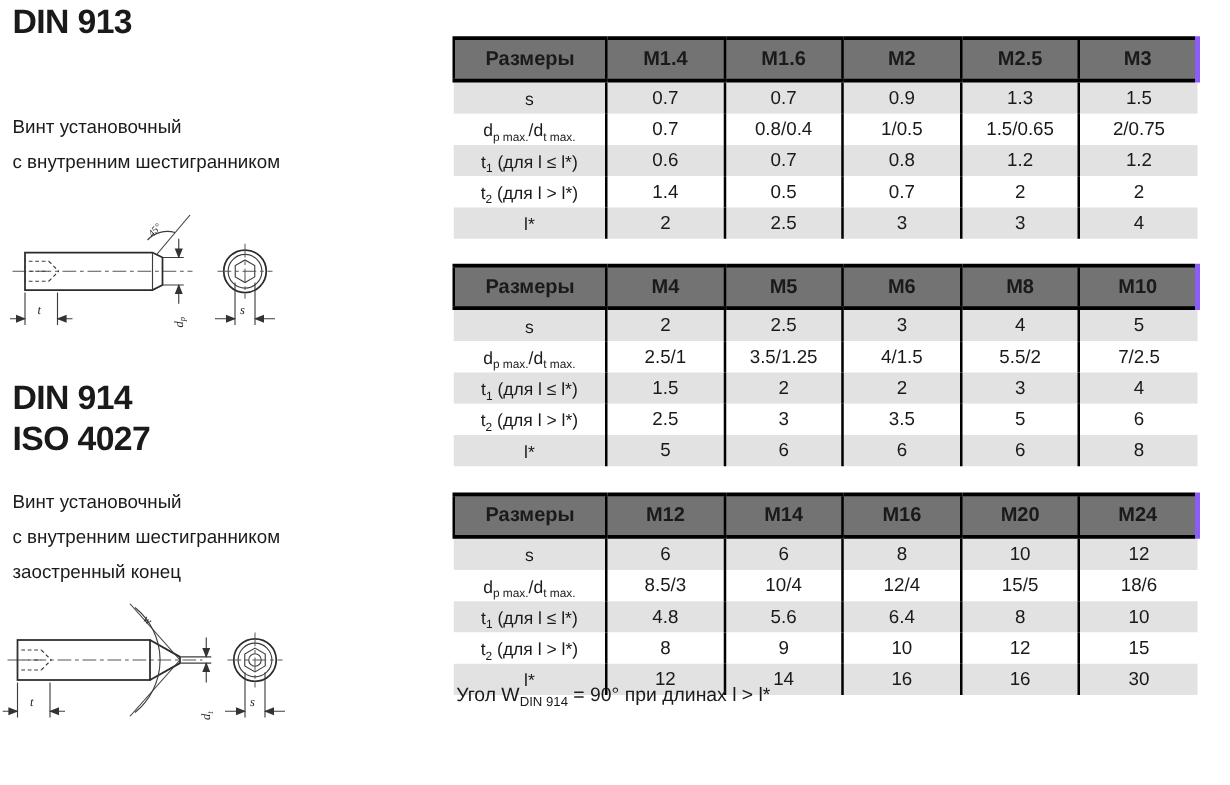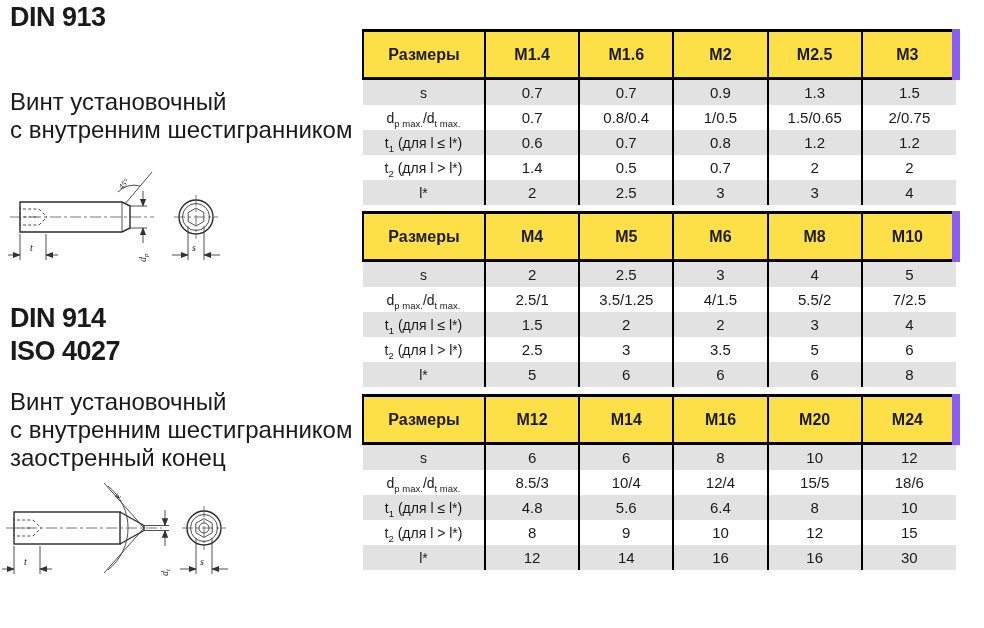--- a/index.html
+++ b/index.html
@@ -5,31 +5,31 @@
   html,body { margin:0; padding:0; }
   body {
     width:984px; height:628px; position:relative; overflow:hidden;
     background:#ffffff; color:#1a1a1a;
     font-family:"Liberation Sans", sans-serif;
   }
   .abs { position:absolute; }
 
   
   .std-block { font-weight:bold; font-size:27px; line-height:33px; letter-spacing:-0.5px; }
-  .desc-block { font-size:24px; line-height:28px; }
+  .desc-block { font-size:15px; line-height:28px; }
 
   
   table.dim { border-collapse:collapse; table-layout:fixed; width:598px; }
   table.dim col.c-label { width:122px; }
   table.dim th {
-    background:#fde047; font-size:16px; font-weight:bold; height:29px;
+    background:#737373; font-size:16px; font-weight:bold; height:29px;
     border-top:3px solid #000; border-bottom:3px solid #000; border-left:2px solid #000;
-    padding:8px; text-align:center;
+    padding:1px; text-align:center;
   }
-  table.dim th:last-child { border-right:8px solid #8b5cf6;text-align:center; }
+  table.dim th:last-child { border-right:4px solid #8b5cf6;text-align:center; }
   table.dim td { height:25px; padding:0; text-align:center; font-size:15px; }
   table.dim td.lbl { font-size:14px; }
   table.dim td + td { border-left:2px solid #000; }
   table.dim tr.odd { background:#e2e2e2; }
   table.dim tr.even { background:#ffffff; }
   sub { font-size:68%; line-height:0; }
 
   
   .notes { font-size:15.5px; }
   .notes p { margin:0; }
@@ -379,13 +379,14 @@
           <td>14</td>
           <td>16</td>
           <td>16</td>
           <td>30</td>
         </tr>
       </tbody>
     </table>
   </div>
 
 <div class="abs notes" style="left:365px; top:548px;">
+  <p class="n2"><span>Угол W</span><sub>DIN 914</sub><span> = 90° при длинах l &gt; l*</span></p>
 </div>
 
 </body></html>

